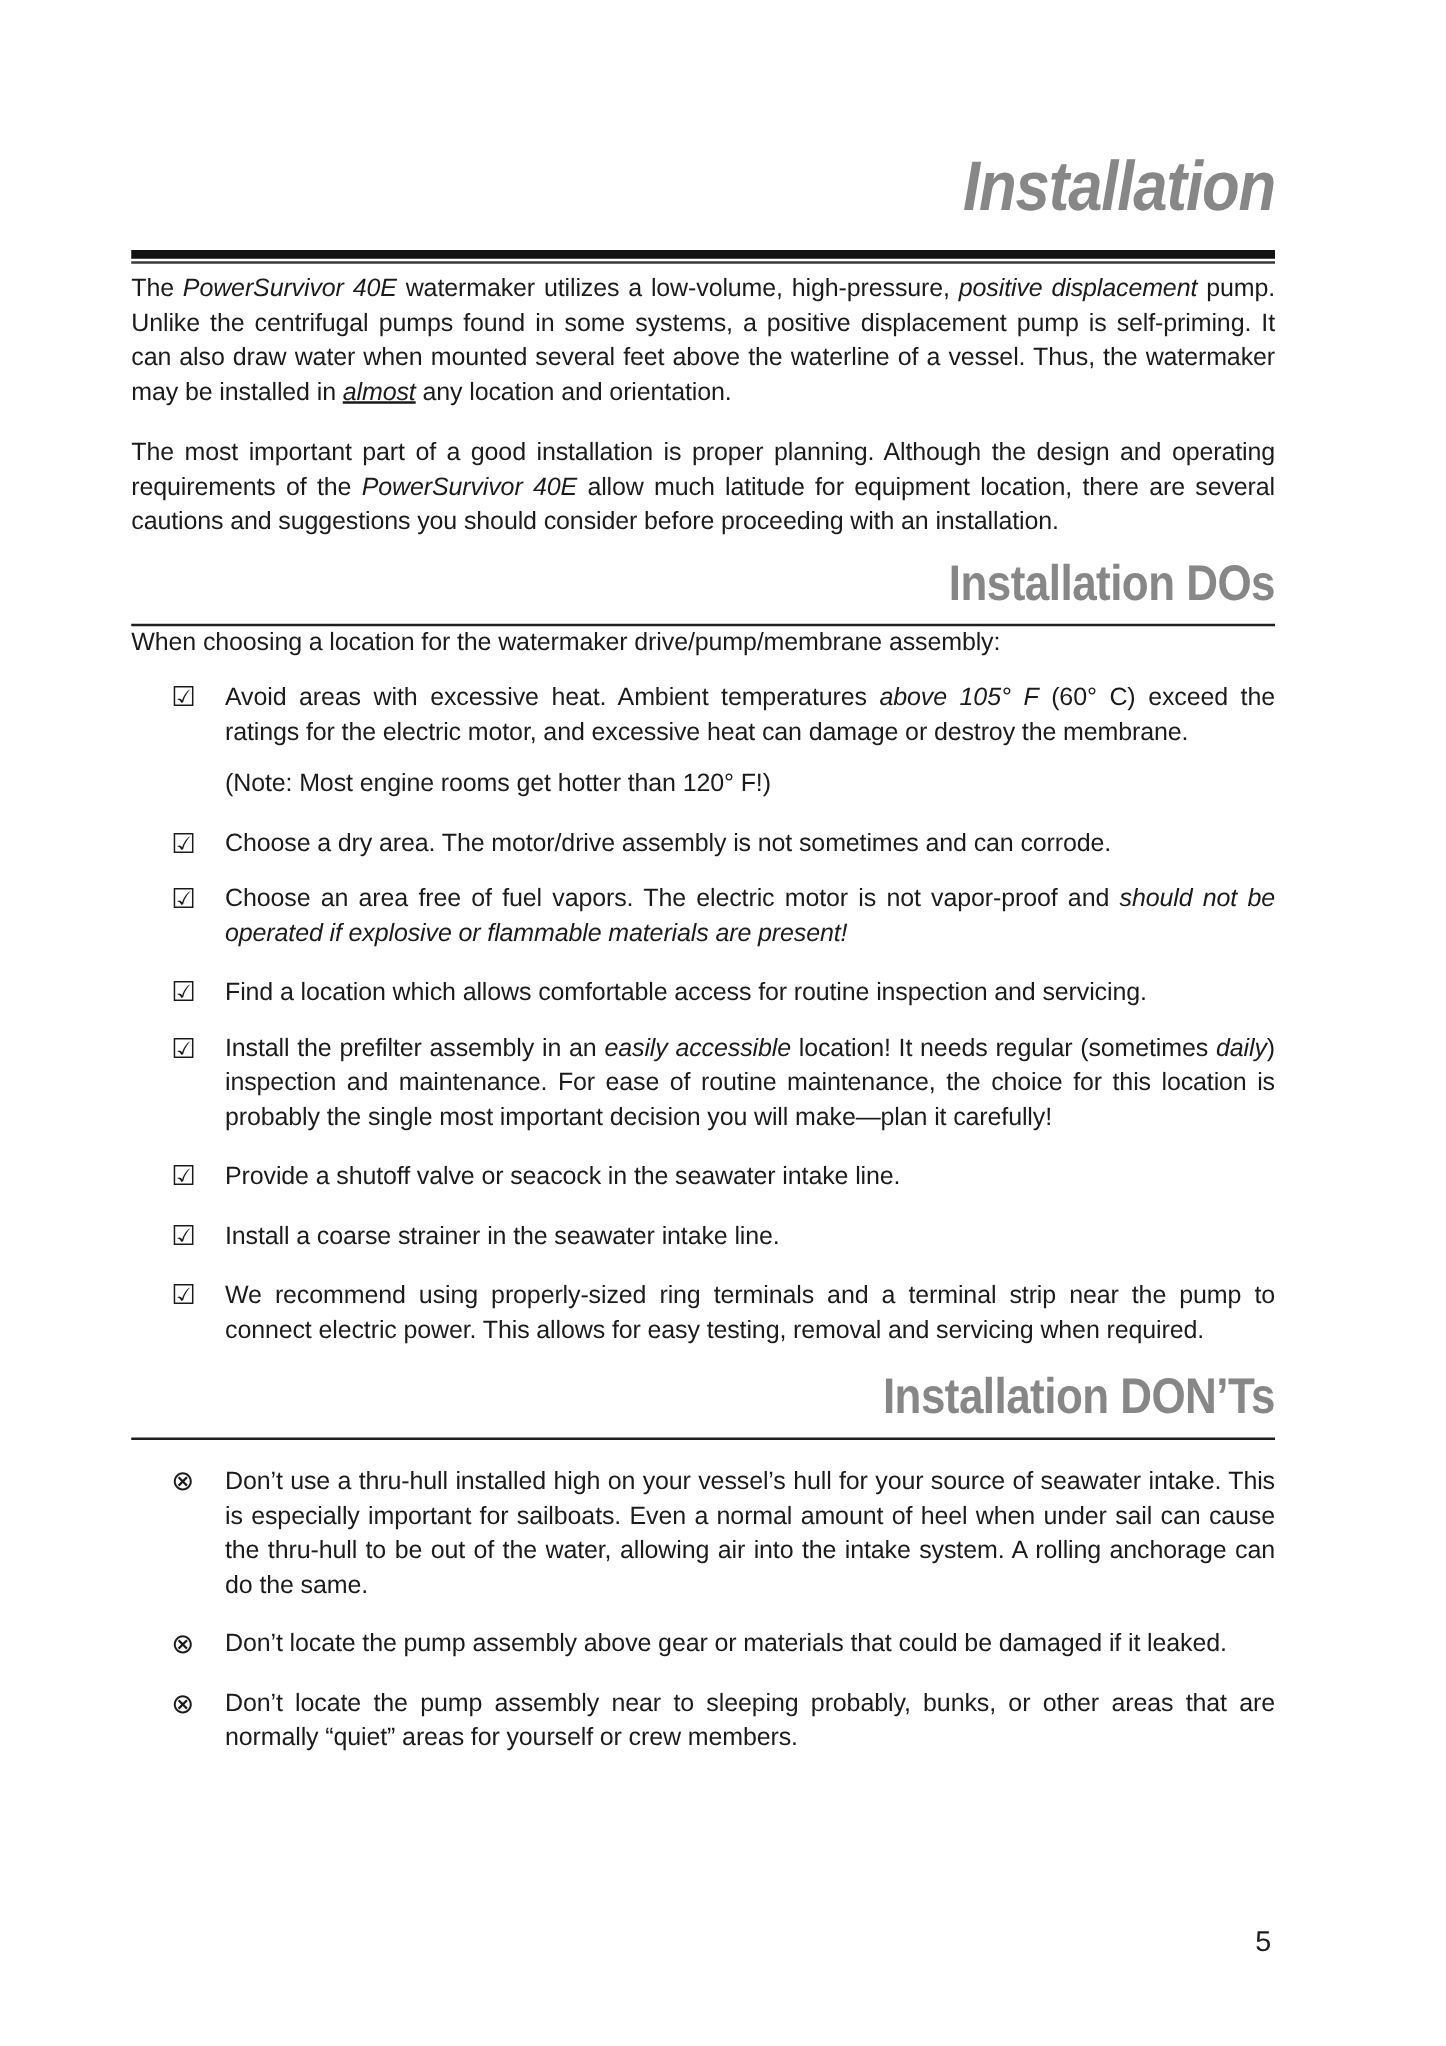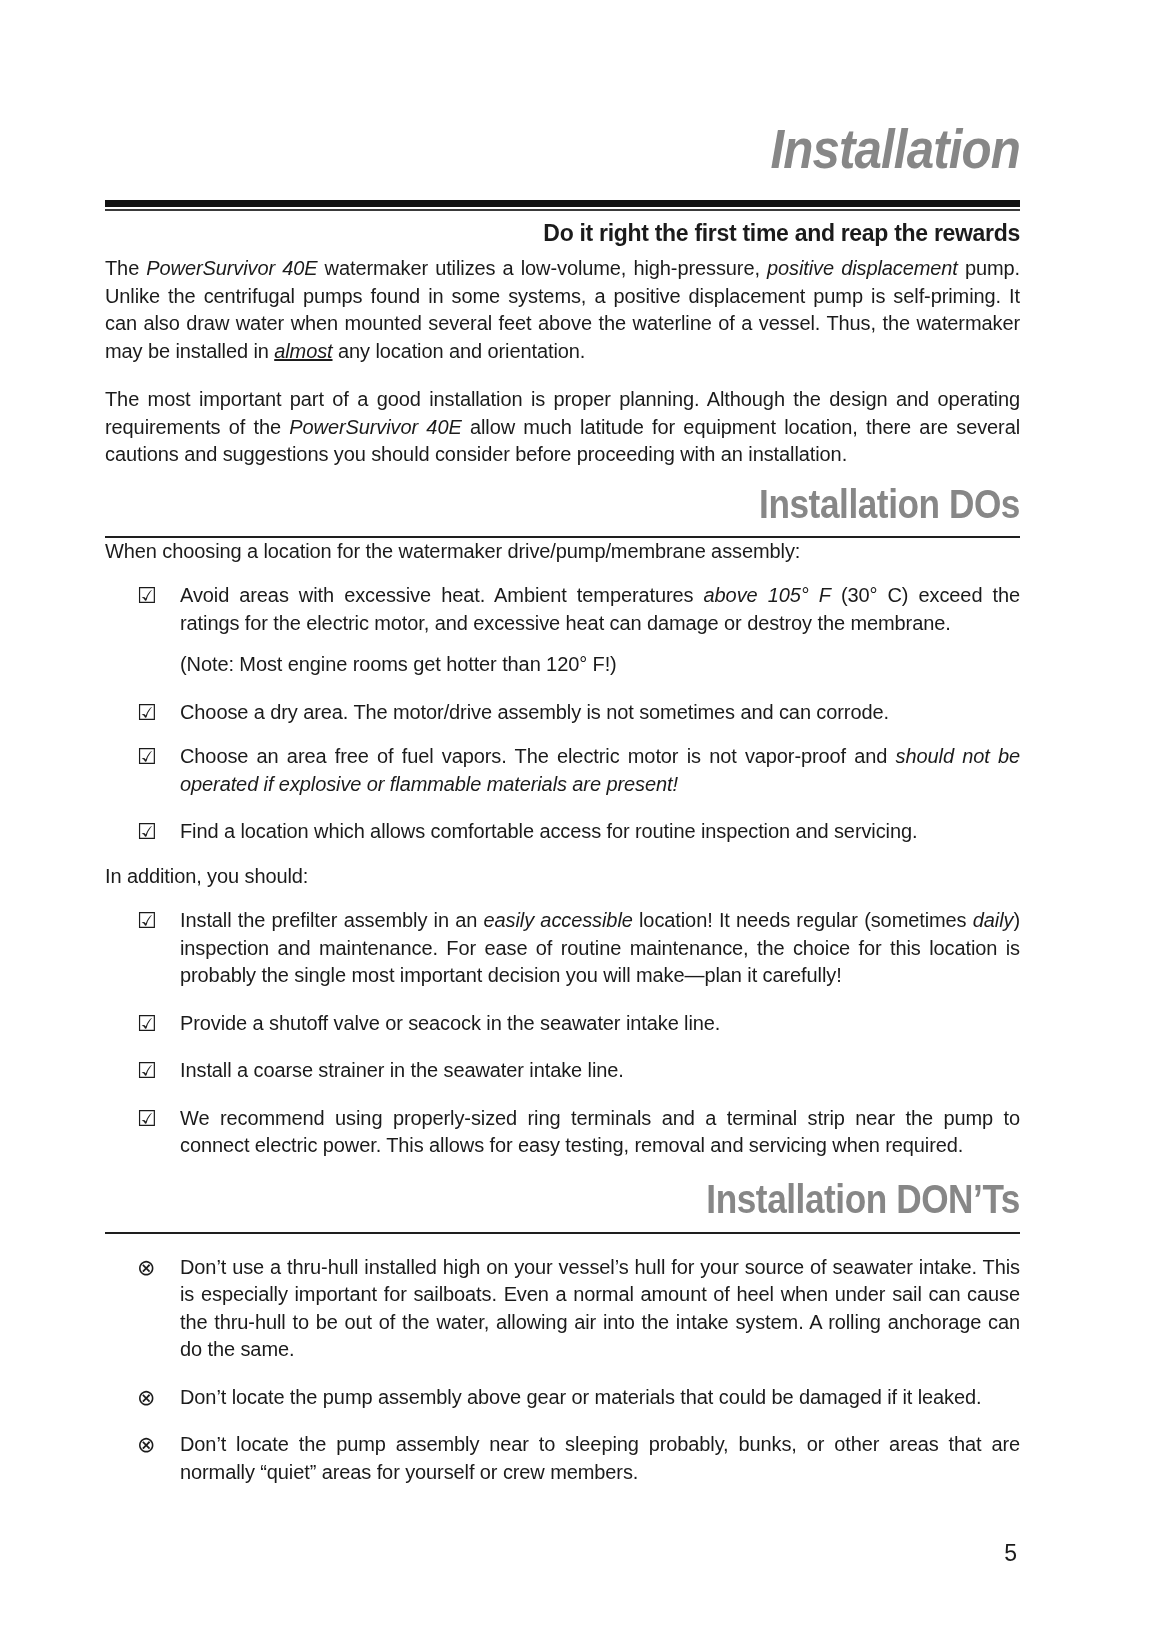--- a/index.html
+++ b/index.html
@@ -111,53 +111,51 @@
 </style>
 </head>
 <body>
 
 <div class="page">
 
   <h1 class="title">Installation</h1>
 
   <div class="double-rule"></div>
 
-  <h2 class="subtitle">Do it right the first time and reap the rewards</h2>
 
   <p class="body just p1"><span>The </span><span class="seg-i">PowerSurvivor 40E</span><span> watermaker utilizes a low-volume, high-pressure, </span><span class="seg-i">positive displacement</span><span> pump. Unlike the centrifugal pumps found in some systems, a positive displacement pump is self-priming. It can also draw water when mounted several feet above the waterline of a vessel. Thus, the watermaker may be installed in </span><span class="seg-i seg-u">almost</span><span> any location and orientation.</span></p>
   <p class="body just p2"><span>The most important part of a good installation is proper planning. Although the design and operating requirements of the </span><span class="seg-i">PowerSurvivor 40E</span><span> allow much latitude for equipment location, there are several cautions and suggestions you should consider before proceeding with an installation.</span></p>
 
   <h2 class="section-heading sh-dos">Installation DOs</h2>
   <div class="thin-rule rule-dos"></div>
 
   <p class="body lead">When choosing a location for the watermaker drive/pump/membrane assembly:</p>
 
   <div class="list-item mt-item">
     <span class="marker">☑</span>
-    <p class="body just item-text"><span>Avoid areas with excessive heat. Ambient temperatures </span><span class="seg-i">above 105° F</span><span> (30° C) exceed the ratings for the electric motor, and excessive heat can damage or destroy the membrane.</span></p>
+    <p class="body just item-text"><span>Avoid areas with excessive heat. Ambient temperatures </span><span class="seg-i">above 105° F</span><span> (60° C) exceed the ratings for the electric motor, and excessive heat can damage or destroy the membrane.</span></p>
   </div>
 
   <p class="body note-line"><span>(</span><span class="seg-b">Note:</span><span> Most engine rooms get hotter than 120° F!)</span></p>
 
   <div class="list-item mt-item-lg">
     <span class="marker">☑</span>
     <p class="body just item-text"><span>Choose a dry area. The motor/drive assembly is not sometimes and can corrode.</span></p>
   </div>
 
   <div class="list-item mt-item">
     <span class="marker">☑</span>
     <p class="body just item-text"><span>Choose an area free of fuel vapors. The electric motor is not vapor-proof and </span><span class="seg-i seg-b">should not be operated if explosive or flammable materials are present!</span></p>
   </div>
 
   <div class="list-item mt-item-lg">
     <span class="marker">☑</span>
     <p class="body just item-text"><span>Find a location which allows comfortable access for routine inspection and servicing.</span></p>
   </div>
 
-  <p class="body lead2">In addition, you should:</p>
 
   <div class="list-item mt-item">
     <span class="marker">☑</span>
     <p class="body just item-text"><span>Install the prefilter assembly in an </span><span class="seg-i">easily accessible</span><span> location! It needs regular (sometimes </span><span class="seg-i">daily</span><span>) inspection and maintenance. For ease of routine maintenance, the choice for this location is probably the single most important decision you will make—plan it carefully!</span></p>
   </div>
 
   <div class="list-item mt-item-lg">
     <span class="marker">☑</span>
     <p class="body just item-text"><span>Provide a shutoff valve or seacock in the seawater intake line.</span></p>
   </div>

